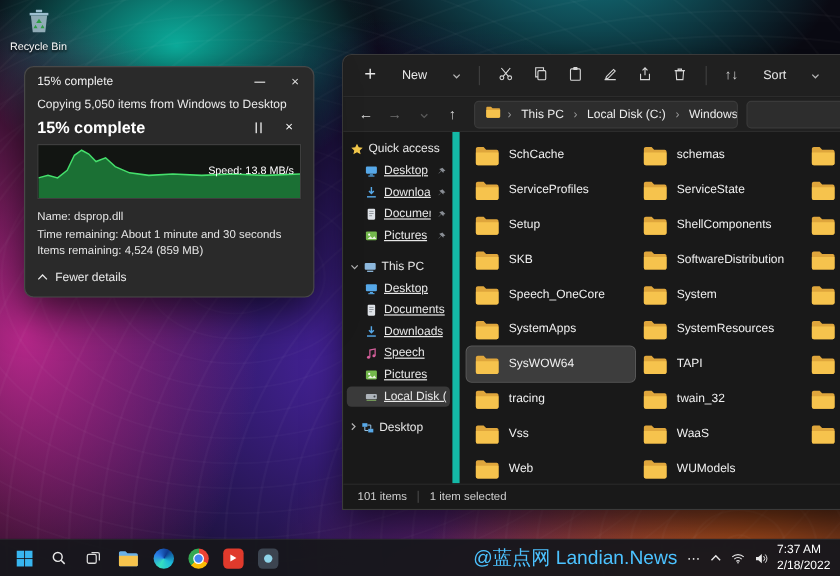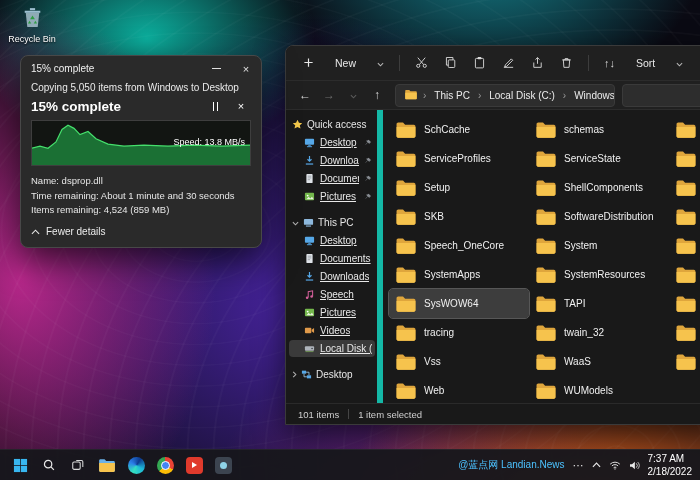--- a/index.html
+++ b/index.html
@@ -99,21 +99,21 @@
   .chrome-ball::after{content:"";position:absolute;inset:4px;background:#4285f4;
     border:1.5px solid #fff;border-radius:50%;}
   .red-app{width:17px;height:17px;border-radius:4px;background:#e03a2c;display:flex;
     align-items:center;justify-content:center;}
   .red-app i{display:block;width:0;height:0;border-left:5px solid #fff;
     border-top:3.5px solid transparent;border-bottom:3.5px solid transparent;margin-left:1px;}
   .gray-app{width:17px;height:17px;border-radius:4px;background:#3c4450;display:flex;
     align-items:center;justify-content:center;}
   .gray-app i{display:block;width:7px;height:7px;border-radius:50%;background:#8fd3e8;}
   .tray{margin-left:auto;display:flex;align-items:center;gap:8px;}
-  .tray-link{color:#4cc2ff;font-size:10px;white-space:nowrap;}
+  .tray-link{color:#4cc2ff;font-size:16px;white-space:nowrap;}
   .tray-glyph{color:#e0e0e0;font-size:11px;}
   .clock{text-align:left;font-size:10px;color:#fff;line-height:1.3;}
 </style>
 </head>
 <body>
 
 <div class="wp"></div>
 <div class="wp-lines"></div>
 
 <div class="desktop-icon">
@@ -356,29 +356,20 @@
           </div>
           <div class="side-item">
             <span class="si-icon">
               <svg viewBox="0 0 12 12" width="11" height="11">
                 <rect x="1" y="2" width="10" height="8" rx="1" fill="#74b84c"></rect>
                 <circle cx="4" cy="5" r="1" fill="#fff"></circle>
                 <path d="M2.5 9l2.6-2.6 1.8 1.8 1.8-1.8L10.5 9z" fill="#e9f3df"></path>
               </svg>
             </span>
             <span class="si-label">Pictures</span>
-          </div>
-          <div class="side-item">
-            <span class="si-icon">
-              <svg viewBox="0 0 12 12" width="11" height="11">
-                <rect x="1" y="3" width="7" height="6" rx="1" fill="#e09a4a"></rect>
-                <path d="M8.4 5.2L11 3.4v5.2L8.4 6.8z" fill="#e09a4a"></path>
-              </svg>
-            </span>
-            <span class="si-label">Videos</span>
           </div>
           <div class="side-item selected">
             <span class="si-icon">
               <svg viewBox="0 0 12 12" width="11" height="11">
                 <rect x="1" y="3.6" width="10" height="4.8" rx="1" fill="#aeb4bb"></rect>
                 <circle cx="8.8" cy="6" r=".9" fill="#3b4046"></circle>
                 <rect x="1.6" y="9" width="8.8" height=".9" fill="#7aa35c"></rect>
               </svg>
             </span>
             <span class="si-label">Local Disk (C:)</span>

